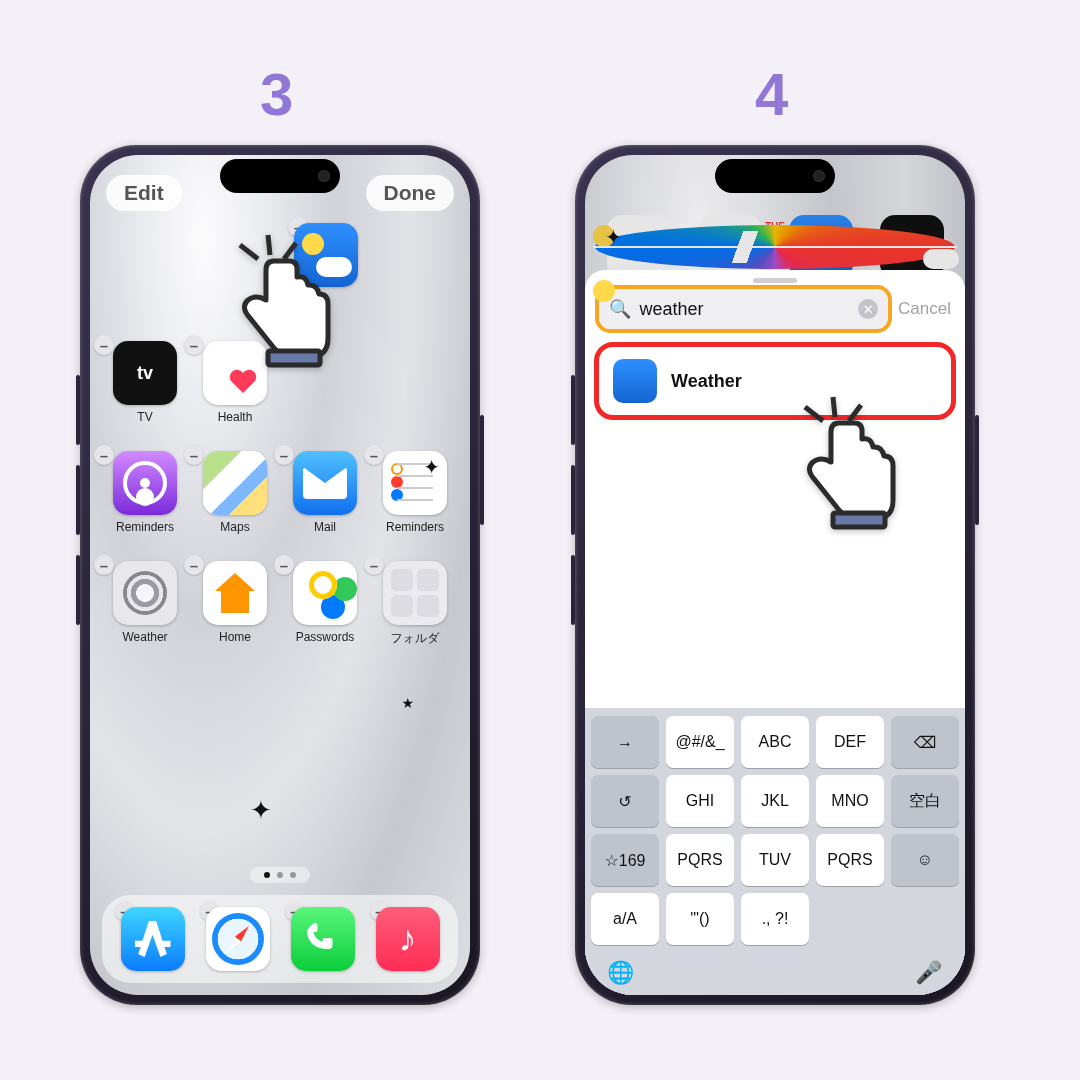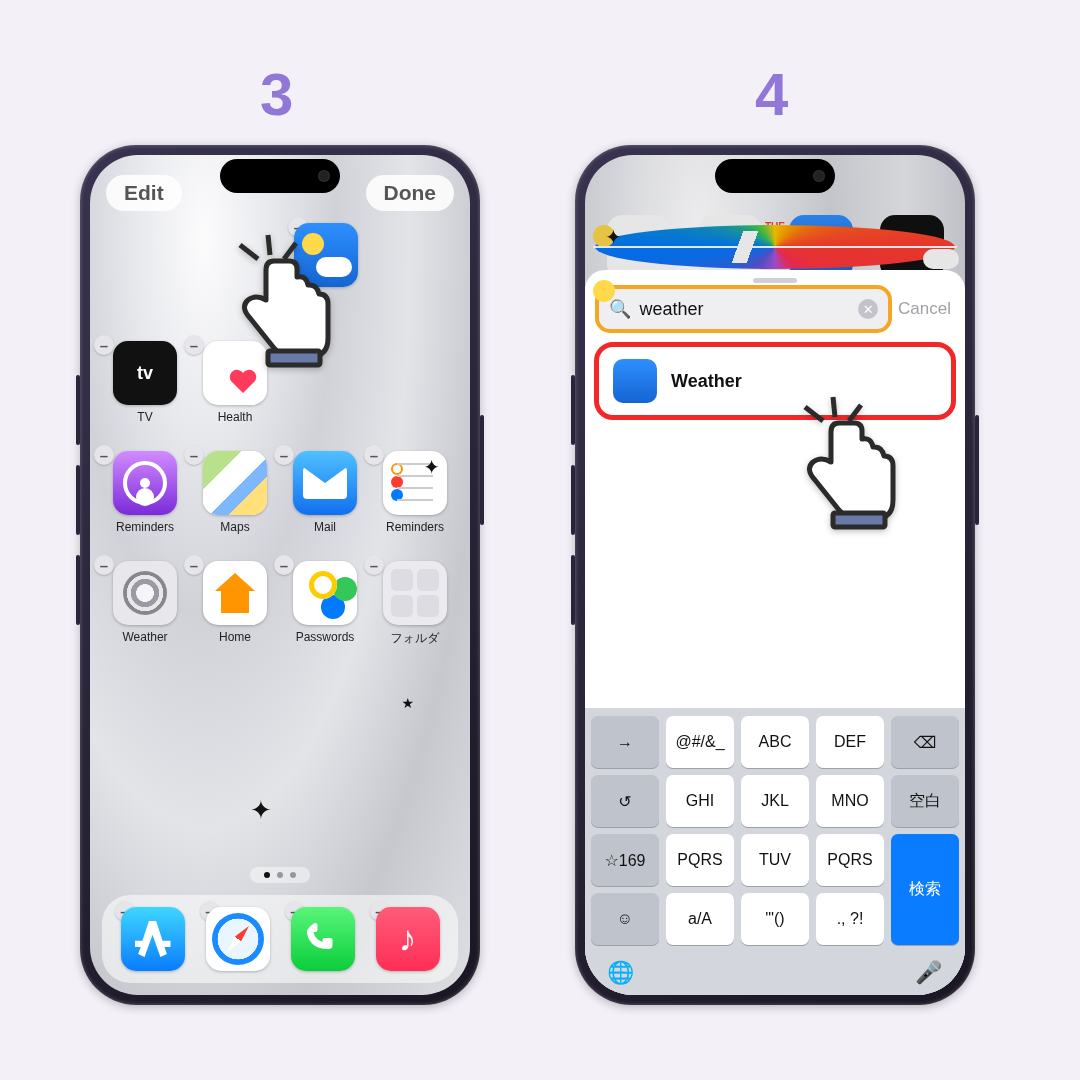--- a/index.html
+++ b/index.html
@@ -359,21 +359,20 @@
           <div class="key gray">↺</div>
           <div class="key">GHI</div>
           <div class="key">JKL</div>
           <div class="key">MNO</div>
           <div class="key gray">空白</div>
 
           <div class="key gray">☆169</div>
           <div class="key">PQRS</div>
           <div class="key">TUV</div>
           <div class="key">PQRS</div>
-          <div class="key blue" style="grid-row:span 2;">検索</div>
 
           <div class="key gray">☺</div>
           <div class="key">a/A</div>
           <div class="key">'"()</div>
           <div class="key">., ?!</div>
         </div>
         <div class="kb-bottom">
           <span style="font-size:22px;color:#555;">🌐</span>
           <span style="font-size:22px;color:#555;">🎤</span>
         </div>

